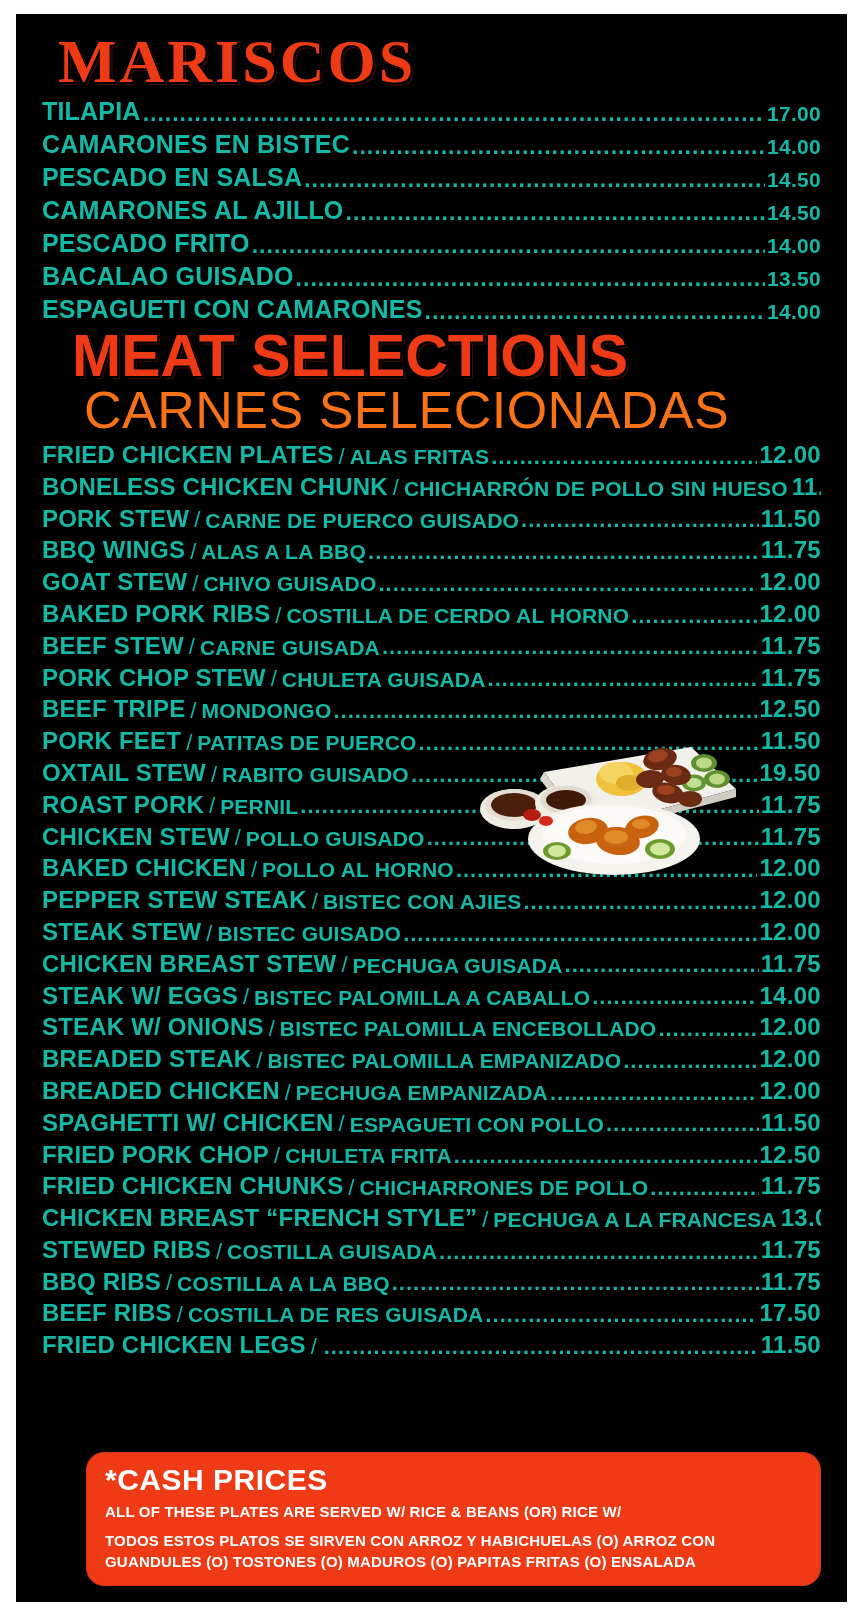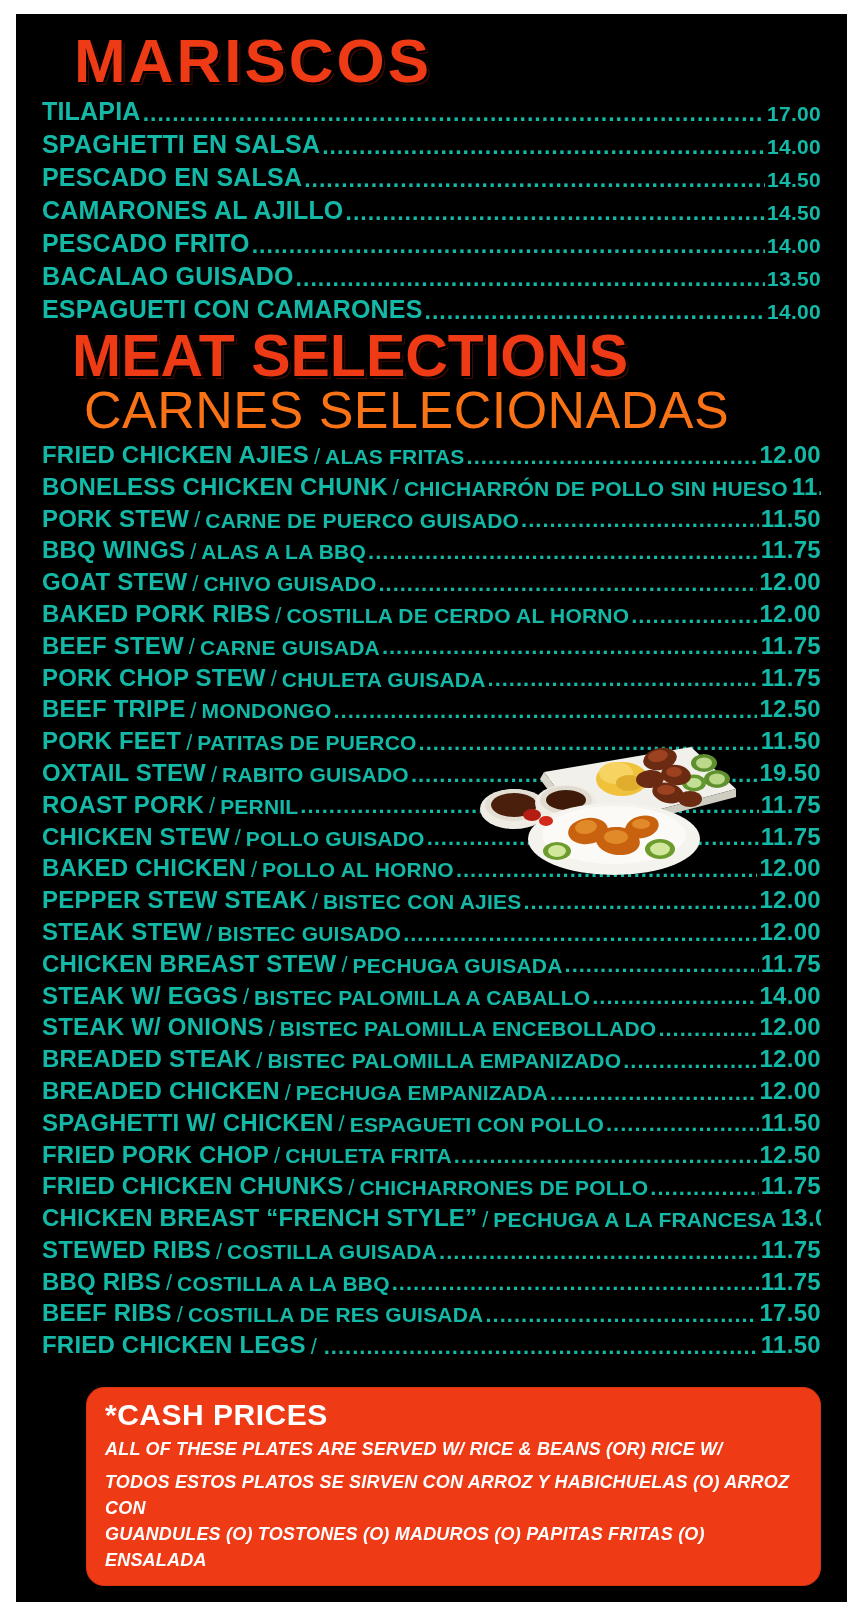--- a/index.html
+++ b/index.html
@@ -30,22 +30,23 @@
     font-family: "Liberation Sans", sans-serif;
     font-weight: 700;
     color: #ef3a16;
     letter-spacing: 1px;
     line-height: 0.95;
     text-shadow: 2px 2px 0 #000, 3px 3px 0 rgba(120,20,0,0.55);
   }
   #mariscos-title {
     font-size: 62px;
     letter-spacing: 3px;
-    margin-left: 32px;
+    margin-left: 16px;
     margin-bottom: 4px;
+    font-family: Liberation Serif, serif;
   }
   #meat-title {
     font-size: 59px;
     letter-spacing: 0px;
     margin-left: 30px;
     margin-top: 2px;
   }
   #carnes-sub {
     font-family: "Liberation Sans", sans-serif;
     font-weight: 400;
@@ -133,43 +134,42 @@
     border: 1px solid #d8340f;
   }
   .cash-title {
     font-weight: 700;
     font-size: 30px;
     letter-spacing: 0.5px;
     margin-bottom: 4px;
   }
   .cash-line {
     font-weight: 700;
-    font-size: 18px;
+    font-size: 15px;
     letter-spacing: 0.2px;
     line-height: 1.45;
-    font-style: italic;
   }
   .cash-line.es { margin-top: 7px; }
 </style>
 </head>
 <body>
 
 <div class="menu">
   <div class="board">
 
     <div class="title-orange" id="mariscos-title">MARISCOS</div>
 
     <div id="mariscos-list">
         <div class="row">
           <span class="en">TILAPIA</span>
           <span class="dots">........................................................................................................................</span>
           <span class="price">17.00</span>
         </div>
         <div class="row">
-          <span class="en">SPAGHETTI EN SALSA</span>
+          <span class="en">CAMARONES EN BISTEC</span>
           <span class="dots">........................................................................................................................</span>
           <span class="price">14.00</span>
         </div>
         <div class="row">
           <span class="en">PESCADO EN SALSA</span>
           <span class="dots">........................................................................................................................</span>
           <span class="price">14.50</span>
         </div>
         <div class="row">
           <span class="en">CAMARONES AL AJILLO</span>
@@ -192,21 +192,21 @@
           <span class="price">14.00</span>
         </div>
       </div>
 
     <div class="title-orange" id="meat-title">MEAT SELECTIONS</div>
 
     <div id="carnes-sub">CARNES SELECIONADAS</div>
 
     <div id="meat-list">
         <div class="row">
-          <span class="en">FRIED CHICKEN AJIES</span>
+          <span class="en">FRIED CHICKEN PLATES</span>
           <span class="sep">/</span>
           <span class="es">ALAS FRITAS</span>
           <span class="dots">........................................................................................................................</span>
           <span class="price">12.00</span>
         </div>
         <div class="row">
           <span class="en">BONELESS CHICKEN CHUNK</span>
           <span class="sep">/</span>
           <span class="es">CHICHARRÓN DE POLLO SIN HUESO</span>
           <span class="dots">........................................................................................................................</span>

